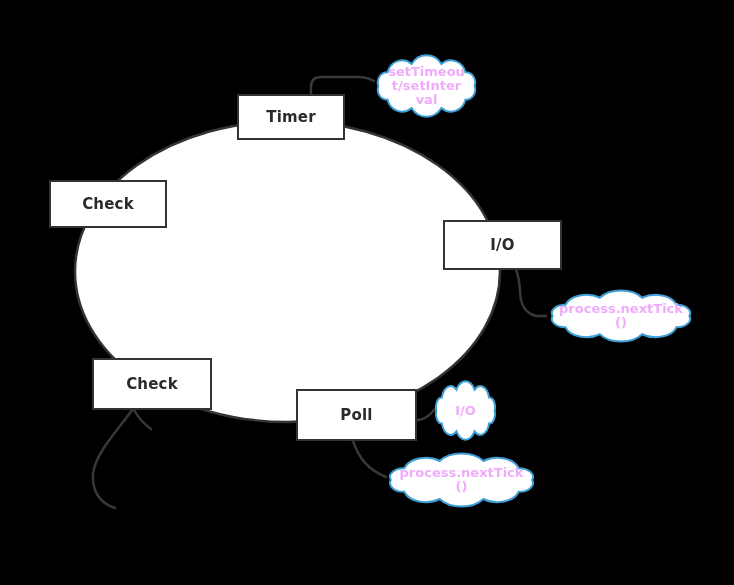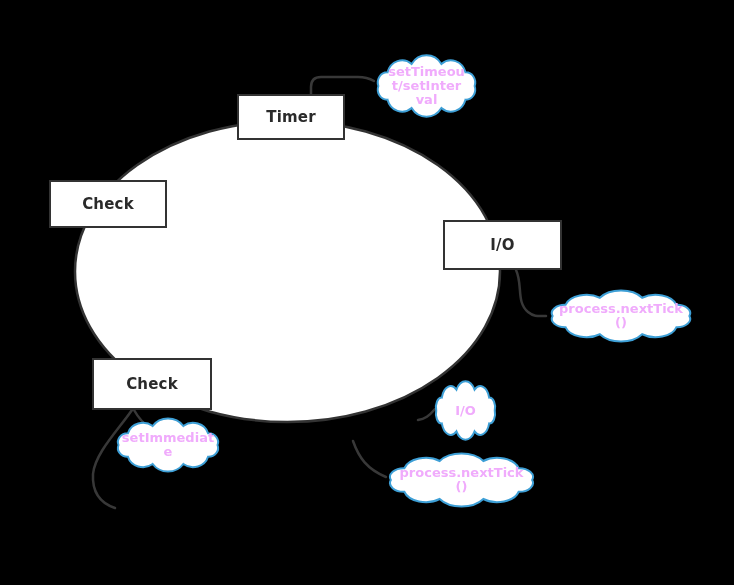--- a/index.html
+++ b/index.html
@@ -87,20 +87,23 @@
   </div>
 
   <div class="node-box" style="left:443px; top:220px; width:119px; height:50px;">
     <span class="lbl">I/O</span>
   </div>
 
   <div class="node-box" style="left:78px; top:358px; width:120px; height:52px;margin-left:14px;">
     <span class="lbl">Check</span>
   </div>
 
+  <div class="node-box" style="left:296px; top:389px; width:121px; height:52px;">
+    <span class="lbl">Poll</span>
+  </div>
 
   <div class="cloud" style="left:373px; top:57px; width:107px; height:58px;">
     <svg viewBox="0 0 120 60" preserveAspectRatio="none">
       <path class="cloud-path" fill="#ffffff" stroke="#3d9fd6" stroke-width="2" vector-effect="non-scaling-stroke" d="M 114 30 A 10.5 10.5 0 0 0 103.7 15.9 A 17 17 0 0 0 76.7 7.2 A 20 20 0 0 0 43.3 7.2 A 17 17 0 0 0 16.3 15.9 A 10.5 10.5 0 0 0 6 30 A 10.5 10.5 0 0 0 16.3 44.1 A 17 17 0 0 0 43.3 52.8 A 20 20 0 0 0 76.7 52.8 A 17 17 0 0 0 103.7 44.1 A 10.5 10.5 0 0 0 114 30 Z"></path>
     </svg>
     <span class="lbl">setTimeou
 t/setInter
 val</span>
   </div>
 
@@ -120,22 +123,15 @@
   </div>
 
   <div class="cloud" style="left:383px; top:455px; width:157px; height:50px;">
     <svg viewBox="0 0 120 60" preserveAspectRatio="none">
       <path class="cloud-path" fill="#ffffff" stroke="#3d9fd6" stroke-width="2" vector-effect="non-scaling-stroke" d="M 114 30 A 10.5 10.5 0 0 0 103.7 15.9 A 17 17 0 0 0 76.7 7.2 A 20 20 0 0 0 43.3 7.2 A 17 17 0 0 0 16.3 15.9 A 10.5 10.5 0 0 0 6 30 A 10.5 10.5 0 0 0 16.3 44.1 A 17 17 0 0 0 43.3 52.8 A 20 20 0 0 0 76.7 52.8 A 17 17 0 0 0 103.7 44.1 A 10.5 10.5 0 0 0 114 30 Z"></path>
     </svg>
     <span class="lbl">process.nextTick
 ()</span>
   </div>
 
-  <div class="cloud" style="left:113px; top:420px; width:110px; height:50px;">
-    <svg viewBox="0 0 120 60" preserveAspectRatio="none">
-      <path class="cloud-path" fill="#ffffff" stroke="#3d9fd6" stroke-width="2" vector-effect="non-scaling-stroke" d="M 114 30 A 10.5 10.5 0 0 0 103.7 15.9 A 17 17 0 0 0 76.7 7.2 A 20 20 0 0 0 43.3 7.2 A 17 17 0 0 0 16.3 15.9 A 10.5 10.5 0 0 0 6 30 A 10.5 10.5 0 0 0 16.3 44.1 A 17 17 0 0 0 43.3 52.8 A 20 20 0 0 0 76.7 52.8 A 17 17 0 0 0 103.7 44.1 A 10.5 10.5 0 0 0 114 30 Z"></path>
-    </svg>
-    <span class="lbl">setImmediat
-e</span>
-  </div>
 
 
 </div>
 
 </body></html>

